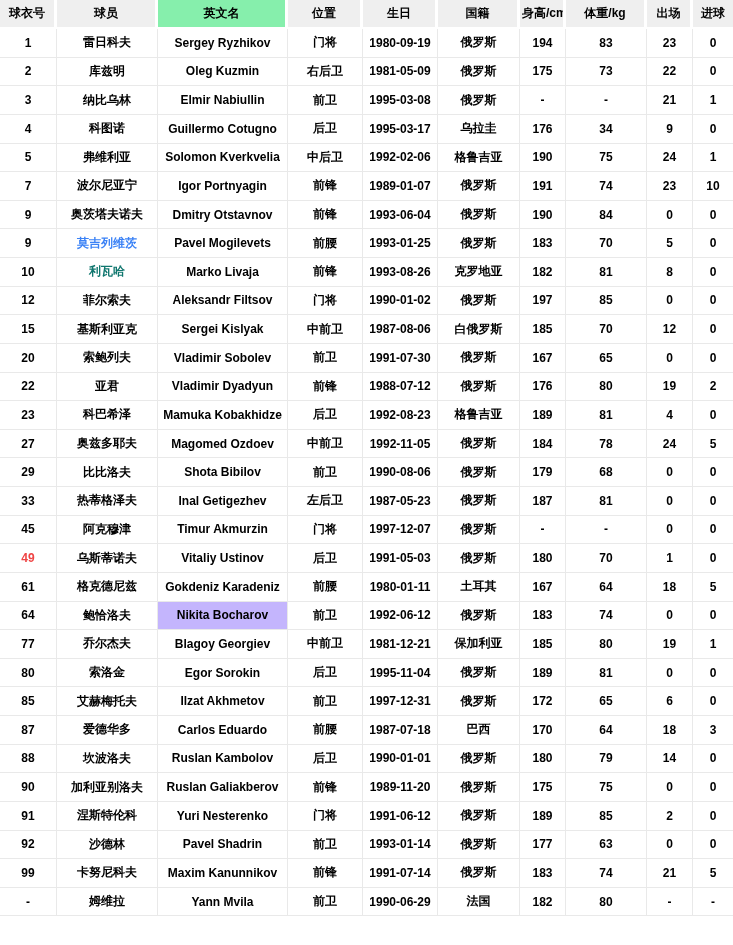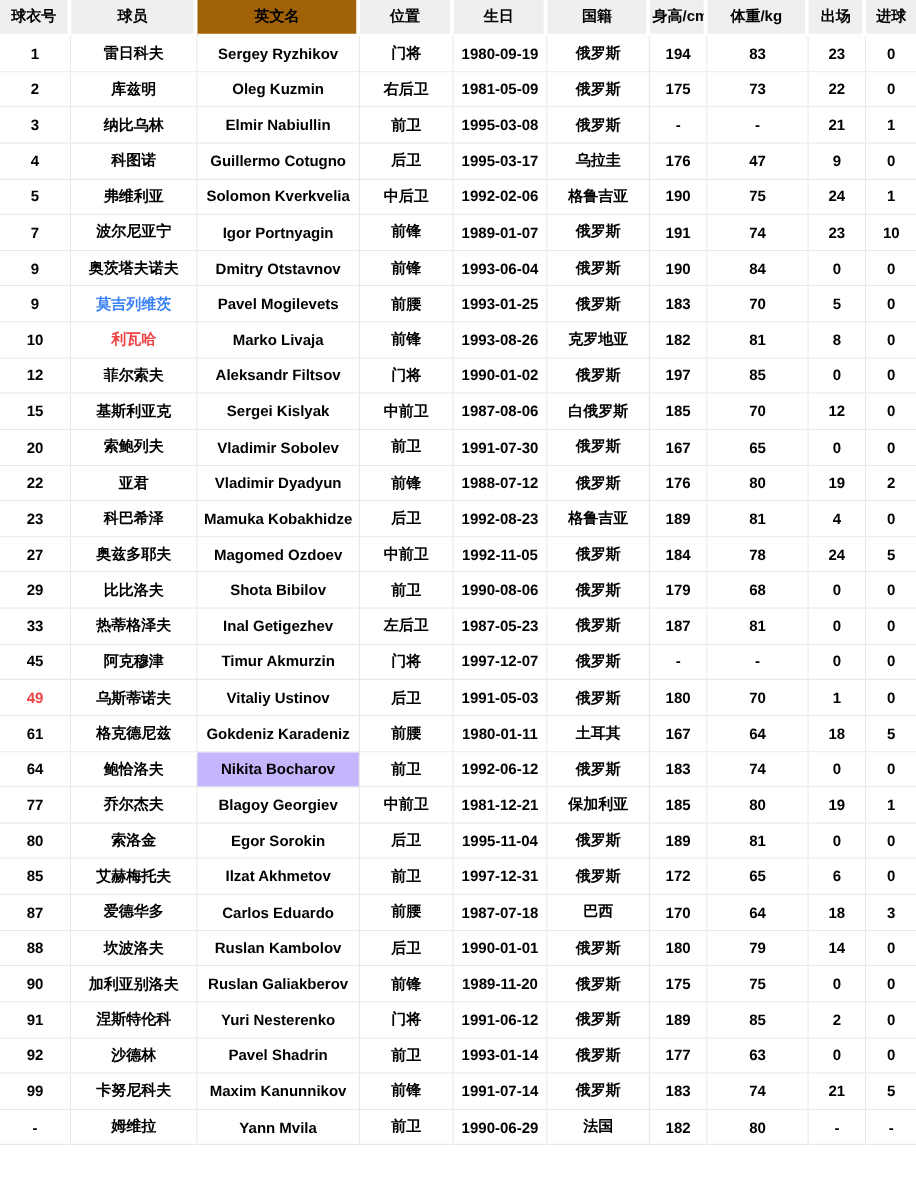--- a/index.html
+++ b/index.html
@@ -67,21 +67,21 @@
     <col class="c5">
       <col class="c6">
       <col class="c7">
       <col class="c8">
       <col class="c9">
   </colgroup>
   <thead>
     <tr>
       <th style="background: rgb(239, 239, 239);">球衣号</th>
       <th style="background: rgb(239, 239, 239);">球员</th>
-      <th style="background: #a16207;">英文名</th>
+      <th style="background: #86efac;">英文名</th>
       <th style="background: rgb(239, 239, 239);">位置</th>
       <th style="background: rgb(239, 239, 239);">生日</th>
       <th style="background: rgb(239, 239, 239);">国籍</th>
       <th style="background: rgb(239, 239, 239);">身高/cm</th>
       <th style="background: rgb(239, 239, 239);">体重/kg</th>
       <th style="background: rgb(239, 239, 239);">出场</th>
       <th style="background: rgb(239, 239, 239);">进球</th>
     </tr>
   </thead>
   <tbody>
@@ -122,21 +122,21 @@
         <td style="border-right-color: rgb(233, 233, 233); border-bottom-color: rgb(233, 233, 233); color: rgb(0, 0, 0); background: rgb(255, 255, 255);">1</td>
       </tr>
       <tr>
         <td style="border-right-color: rgb(233, 233, 233); border-bottom-color: rgb(233, 233, 233); color: rgb(0, 0, 0); background: rgb(255, 255, 255);">4</td>
         <td style="border-right-color: rgb(233, 233, 233); border-bottom-color: rgb(233, 233, 233); color: rgb(0, 0, 0); background: rgb(255, 255, 255);">科图诺</td>
         <td style="border-right-color: rgb(233, 233, 233); border-bottom-color: rgb(233, 233, 233); color: rgb(0, 0, 0); background: rgb(255, 255, 255);">Guillermo Cotugno</td>
         <td style="border-right-color: rgb(233, 233, 233); border-bottom-color: rgb(233, 233, 233); color: rgb(0, 0, 0); background: rgb(255, 255, 255);">后卫</td>
         <td style="border-right-color: rgb(233, 233, 233); border-bottom-color: rgb(233, 233, 233); color: rgb(0, 0, 0); background: rgb(255, 255, 255);">1995-03-17</td>
         <td style="border-right-color: rgb(233, 233, 233); border-bottom-color: rgb(233, 233, 233); color: rgb(0, 0, 0); background: rgb(255, 255, 255);">乌拉圭</td>
         <td style="border-right-color: rgb(233, 233, 233); border-bottom-color: rgb(233, 233, 233); color: rgb(0, 0, 0); background: rgb(255, 255, 255);">176</td>
-        <td style="border-right-color: rgb(233, 233, 233); border-bottom-color: rgb(233, 233, 233); color: rgb(0, 0, 0); background: rgb(255, 255, 255);">47</td>
+        <td style="border-right-color: rgb(233, 233, 233); border-bottom-color: rgb(233, 233, 233); color: rgb(0, 0, 0); background: rgb(255, 255, 255);">34</td>
         <td style="border-right-color: rgb(233, 233, 233); border-bottom-color: rgb(233, 233, 233); color: rgb(0, 0, 0); background: rgb(255, 255, 255);">9</td>
         <td style="border-right-color: rgb(233, 233, 233); border-bottom-color: rgb(233, 233, 233); color: rgb(0, 0, 0); background: rgb(255, 255, 255);">0</td>
       </tr>
       <tr>
         <td style="border-right-color: rgb(233, 233, 233); border-bottom-color: rgb(233, 233, 233); color: rgb(0, 0, 0); background: rgb(255, 255, 255);">5</td>
         <td style="border-right-color: rgb(233, 233, 233); border-bottom-color: rgb(233, 233, 233); color: rgb(0, 0, 0); background: rgb(255, 255, 255);">弗维利亚</td>
         <td style="border-right-color: rgb(233, 233, 233); border-bottom-color: rgb(233, 233, 233); color: rgb(0, 0, 0); background: rgb(255, 255, 255);">Solomon Kverkvelia</td>
         <td style="border-right-color: rgb(233, 233, 233); border-bottom-color: rgb(233, 233, 233); color: rgb(0, 0, 0); background: rgb(255, 255, 255);">中后卫</td>
         <td style="border-right-color: rgb(233, 233, 233); border-bottom-color: rgb(233, 233, 233); color: rgb(0, 0, 0); background: rgb(255, 255, 255);">1992-02-06</td>
         <td style="border-right-color: rgb(233, 233, 233); border-bottom-color: rgb(233, 233, 233); color: rgb(0, 0, 0); background: rgb(255, 255, 255);">格鲁吉亚</td>
@@ -176,21 +176,21 @@
         <td style="border-right-color: rgb(233, 233, 233); border-bottom-color: rgb(233, 233, 233); color: rgb(0, 0, 0); background: rgb(255, 255, 255);">前腰</td>
         <td style="border-right-color: rgb(233, 233, 233); border-bottom-color: rgb(233, 233, 233); color: rgb(0, 0, 0); background: rgb(255, 255, 255);">1993-01-25</td>
         <td style="border-right-color: rgb(233, 233, 233); border-bottom-color: rgb(233, 233, 233); color: rgb(0, 0, 0); background: rgb(255, 255, 255);">俄罗斯</td>
         <td style="border-right-color: rgb(233, 233, 233); border-bottom-color: rgb(233, 233, 233); color: rgb(0, 0, 0); background: rgb(255, 255, 255);">183</td>
         <td style="border-right-color: rgb(233, 233, 233); border-bottom-color: rgb(233, 233, 233); color: rgb(0, 0, 0); background: rgb(255, 255, 255);">70</td>
         <td style="border-right-color: rgb(233, 233, 233); border-bottom-color: rgb(233, 233, 233); color: rgb(0, 0, 0); background: rgb(255, 255, 255);">5</td>
         <td style="border-right-color: rgb(233, 233, 233); border-bottom-color: rgb(233, 233, 233); color: rgb(0, 0, 0); background: rgb(255, 255, 255);">0</td>
       </tr>
       <tr>
         <td style="border-right-color: rgb(233, 233, 233); border-bottom-color: rgb(233, 233, 233); color: rgb(0, 0, 0); background: rgb(255, 255, 255);">10</td>
-        <td style="border-right-color: rgb(233, 233, 233); border-bottom-color: rgb(233, 233, 233); color: #ef4444; background: rgb(255, 255, 255);">利瓦哈</td>
+        <td style="border-right-color: rgb(233, 233, 233); border-bottom-color: rgb(233, 233, 233); color: #0f766e; background: rgb(255, 255, 255);">利瓦哈</td>
         <td style="border-right-color: rgb(233, 233, 233); border-bottom-color: rgb(233, 233, 233); color: rgb(0, 0, 0); background: rgb(255, 255, 255);">Marko Livaja</td>
         <td style="border-right-color: rgb(233, 233, 233); border-bottom-color: rgb(233, 233, 233); color: rgb(0, 0, 0); background: rgb(255, 255, 255);">前锋</td>
         <td style="border-right-color: rgb(233, 233, 233); border-bottom-color: rgb(233, 233, 233); color: rgb(0, 0, 0); background: rgb(255, 255, 255);">1993-08-26</td>
         <td style="border-right-color: rgb(233, 233, 233); border-bottom-color: rgb(233, 233, 233); color: rgb(0, 0, 0); background: rgb(255, 255, 255);">克罗地亚</td>
         <td style="border-right-color: rgb(233, 233, 233); border-bottom-color: rgb(233, 233, 233); color: rgb(0, 0, 0); background: rgb(255, 255, 255);">182</td>
         <td style="border-right-color: rgb(233, 233, 233); border-bottom-color: rgb(233, 233, 233); color: rgb(0, 0, 0); background: rgb(255, 255, 255);">81</td>
         <td style="border-right-color: rgb(233, 233, 233); border-bottom-color: rgb(233, 233, 233); color: rgb(0, 0, 0); background: rgb(255, 255, 255);">8</td>
         <td style="border-right-color: rgb(233, 233, 233); border-bottom-color: rgb(233, 233, 233); color: rgb(0, 0, 0); background: rgb(255, 255, 255);">0</td>
       </tr>
       <tr>

